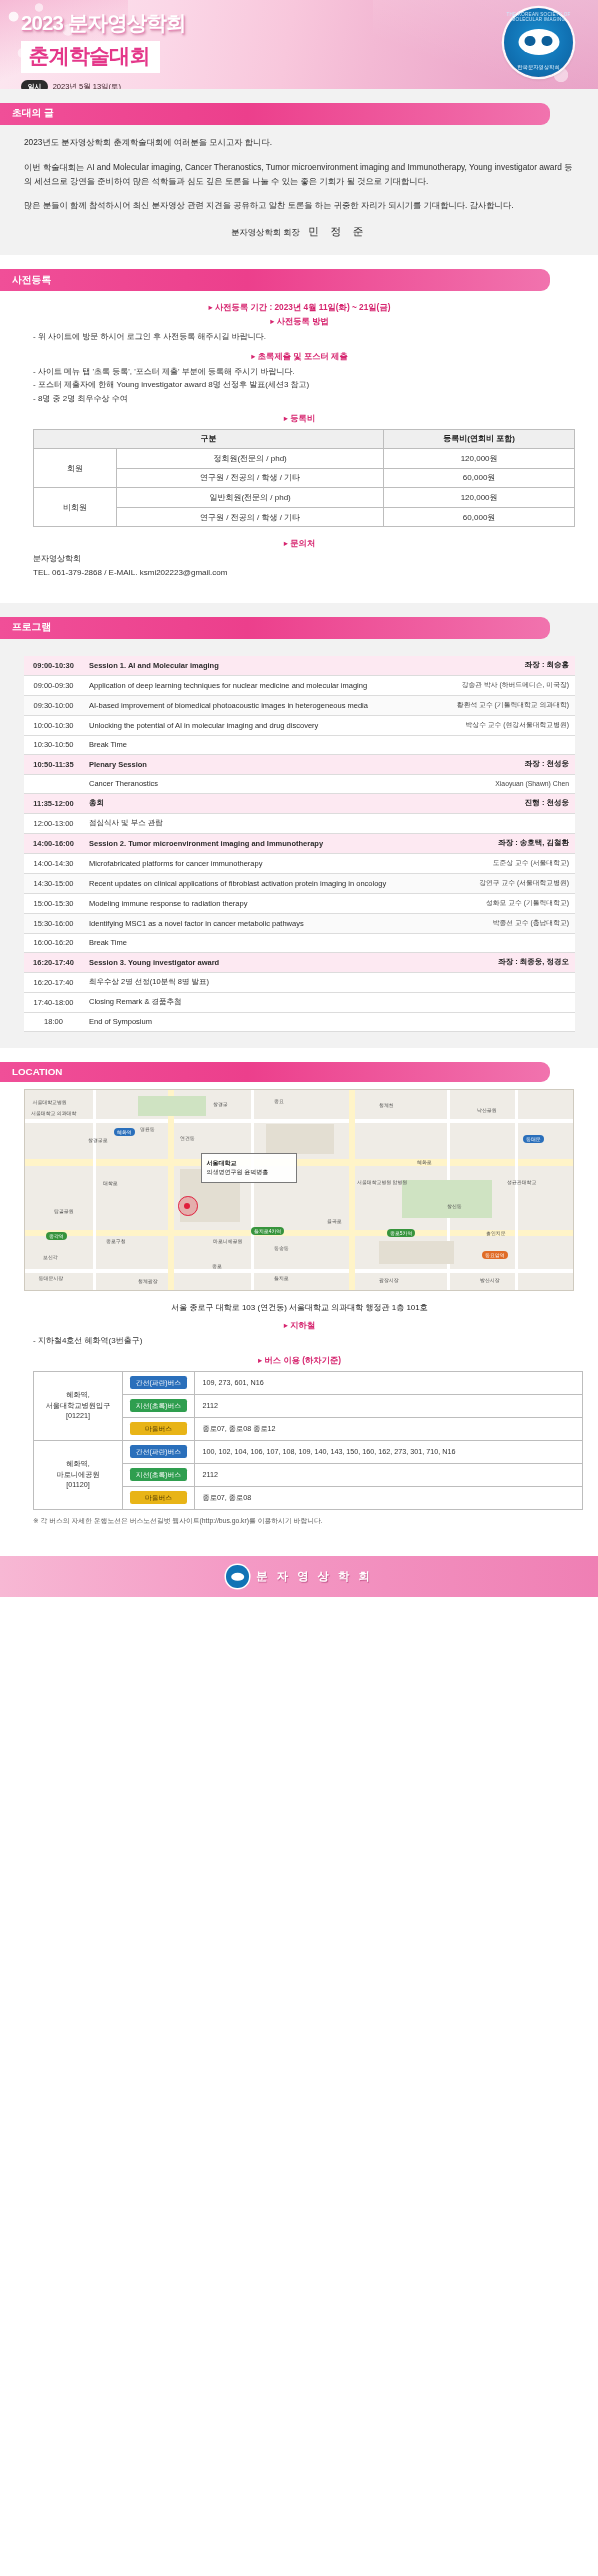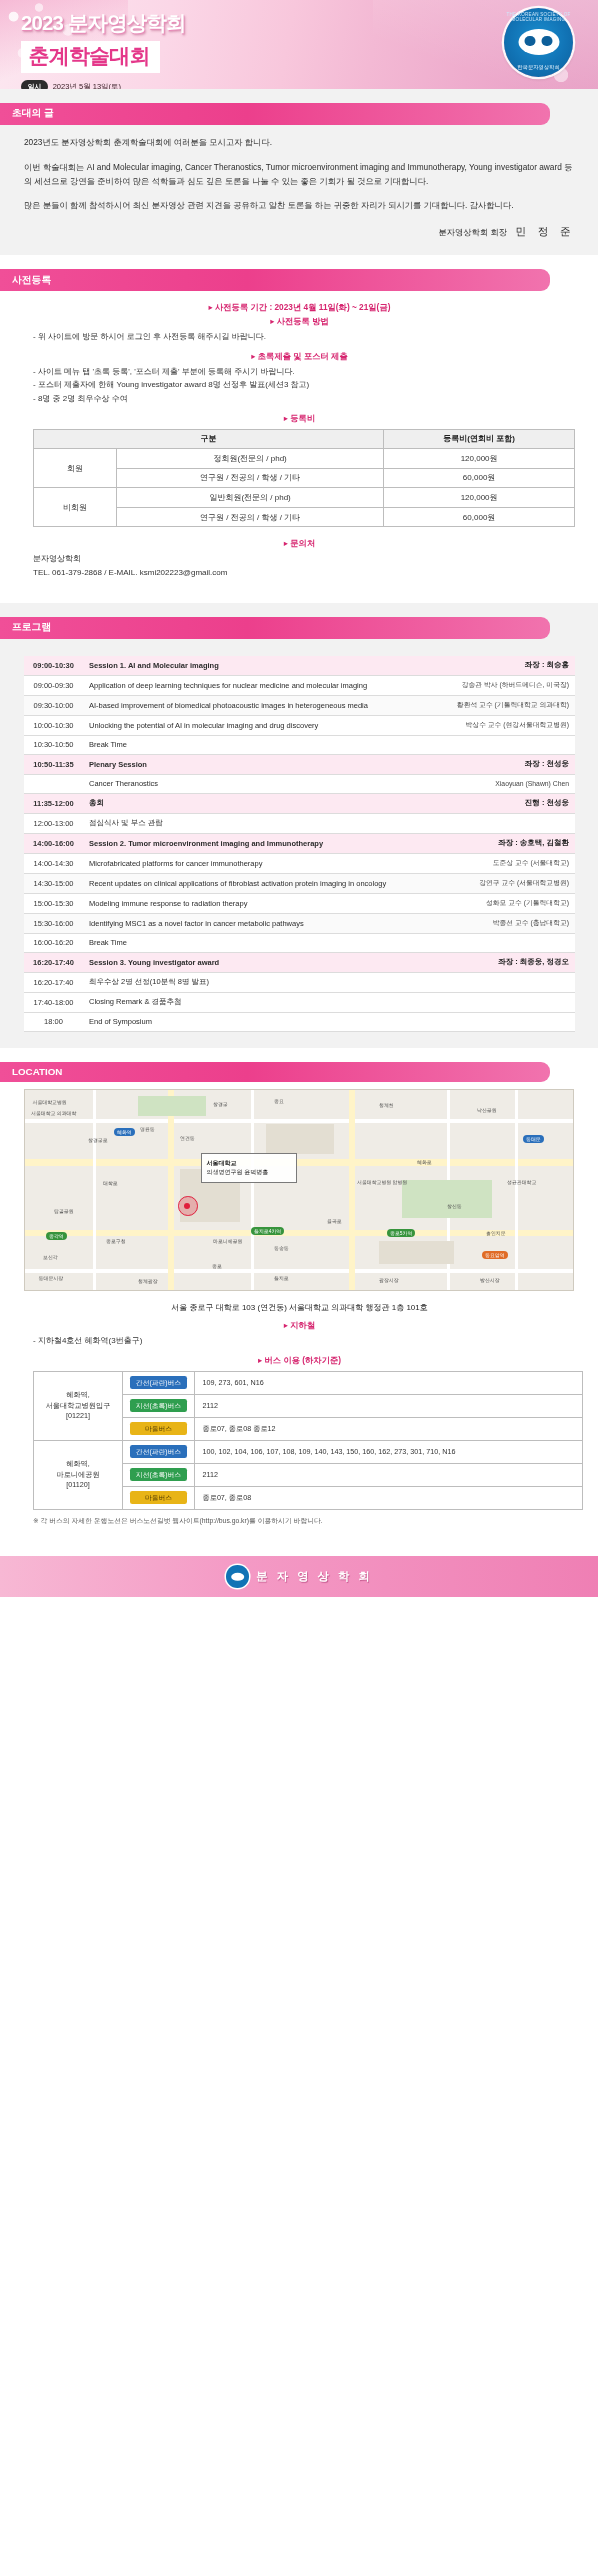--- a/index.html
+++ b/index.html
@@ -97,21 +97,21 @@
     padding: 4.5px 0 4.5px 12px;
     width: 550px;
     border-radius: 0 9px 9px 0;
   }
   .band { background:#f2f2f2; padding: 13.6px 0 16.6px 0; }
   .band.white { background:#ffffff; }
   .body-pad { padding: 10.6px 24px 0 24px; }
 
   
   .invite p { font-size: 8.3px; line-height: 1.75; margin: 0 0 9.8px 0; color:#2d2d2d; }
-  .sign { text-align:right; font-size:8.3px; margin-top: 12px; color:#2d2d2d; }
+  .sign { text-align:center; font-size:8.3px; margin-top: 12px; color:#2d2d2d; }
   .sign .name { font-family:"Liberation Serif", serif; font-size:10.6px; letter-spacing:4.5px; margin-left:6px; }
 
   
   .bullet { margin: 0 0 3px 0; font-size: 8.3px; color:#d6256f; font-weight:bold;text-align:center; }
   .bullet:before { content:"▸ "; color:#d6256f; }
   .sub { margin: 1.5px 0 7.5px 9px; font-size: 8px; line-height:1.7; color:#333; }
   .sub a { color:#1a4fc4; text-decoration: underline; }
   .reg-table { width: 100%; border-collapse: collapse; margin: 4.5px 0 10.6px 9px; width: calc(100% - 9px); }
   .reg-table th {
     background:#efefef; border:0.8px solid #bdbdbd; font-size:8px; padding:3.8px 3px; color:#222; font-weight:bold;

